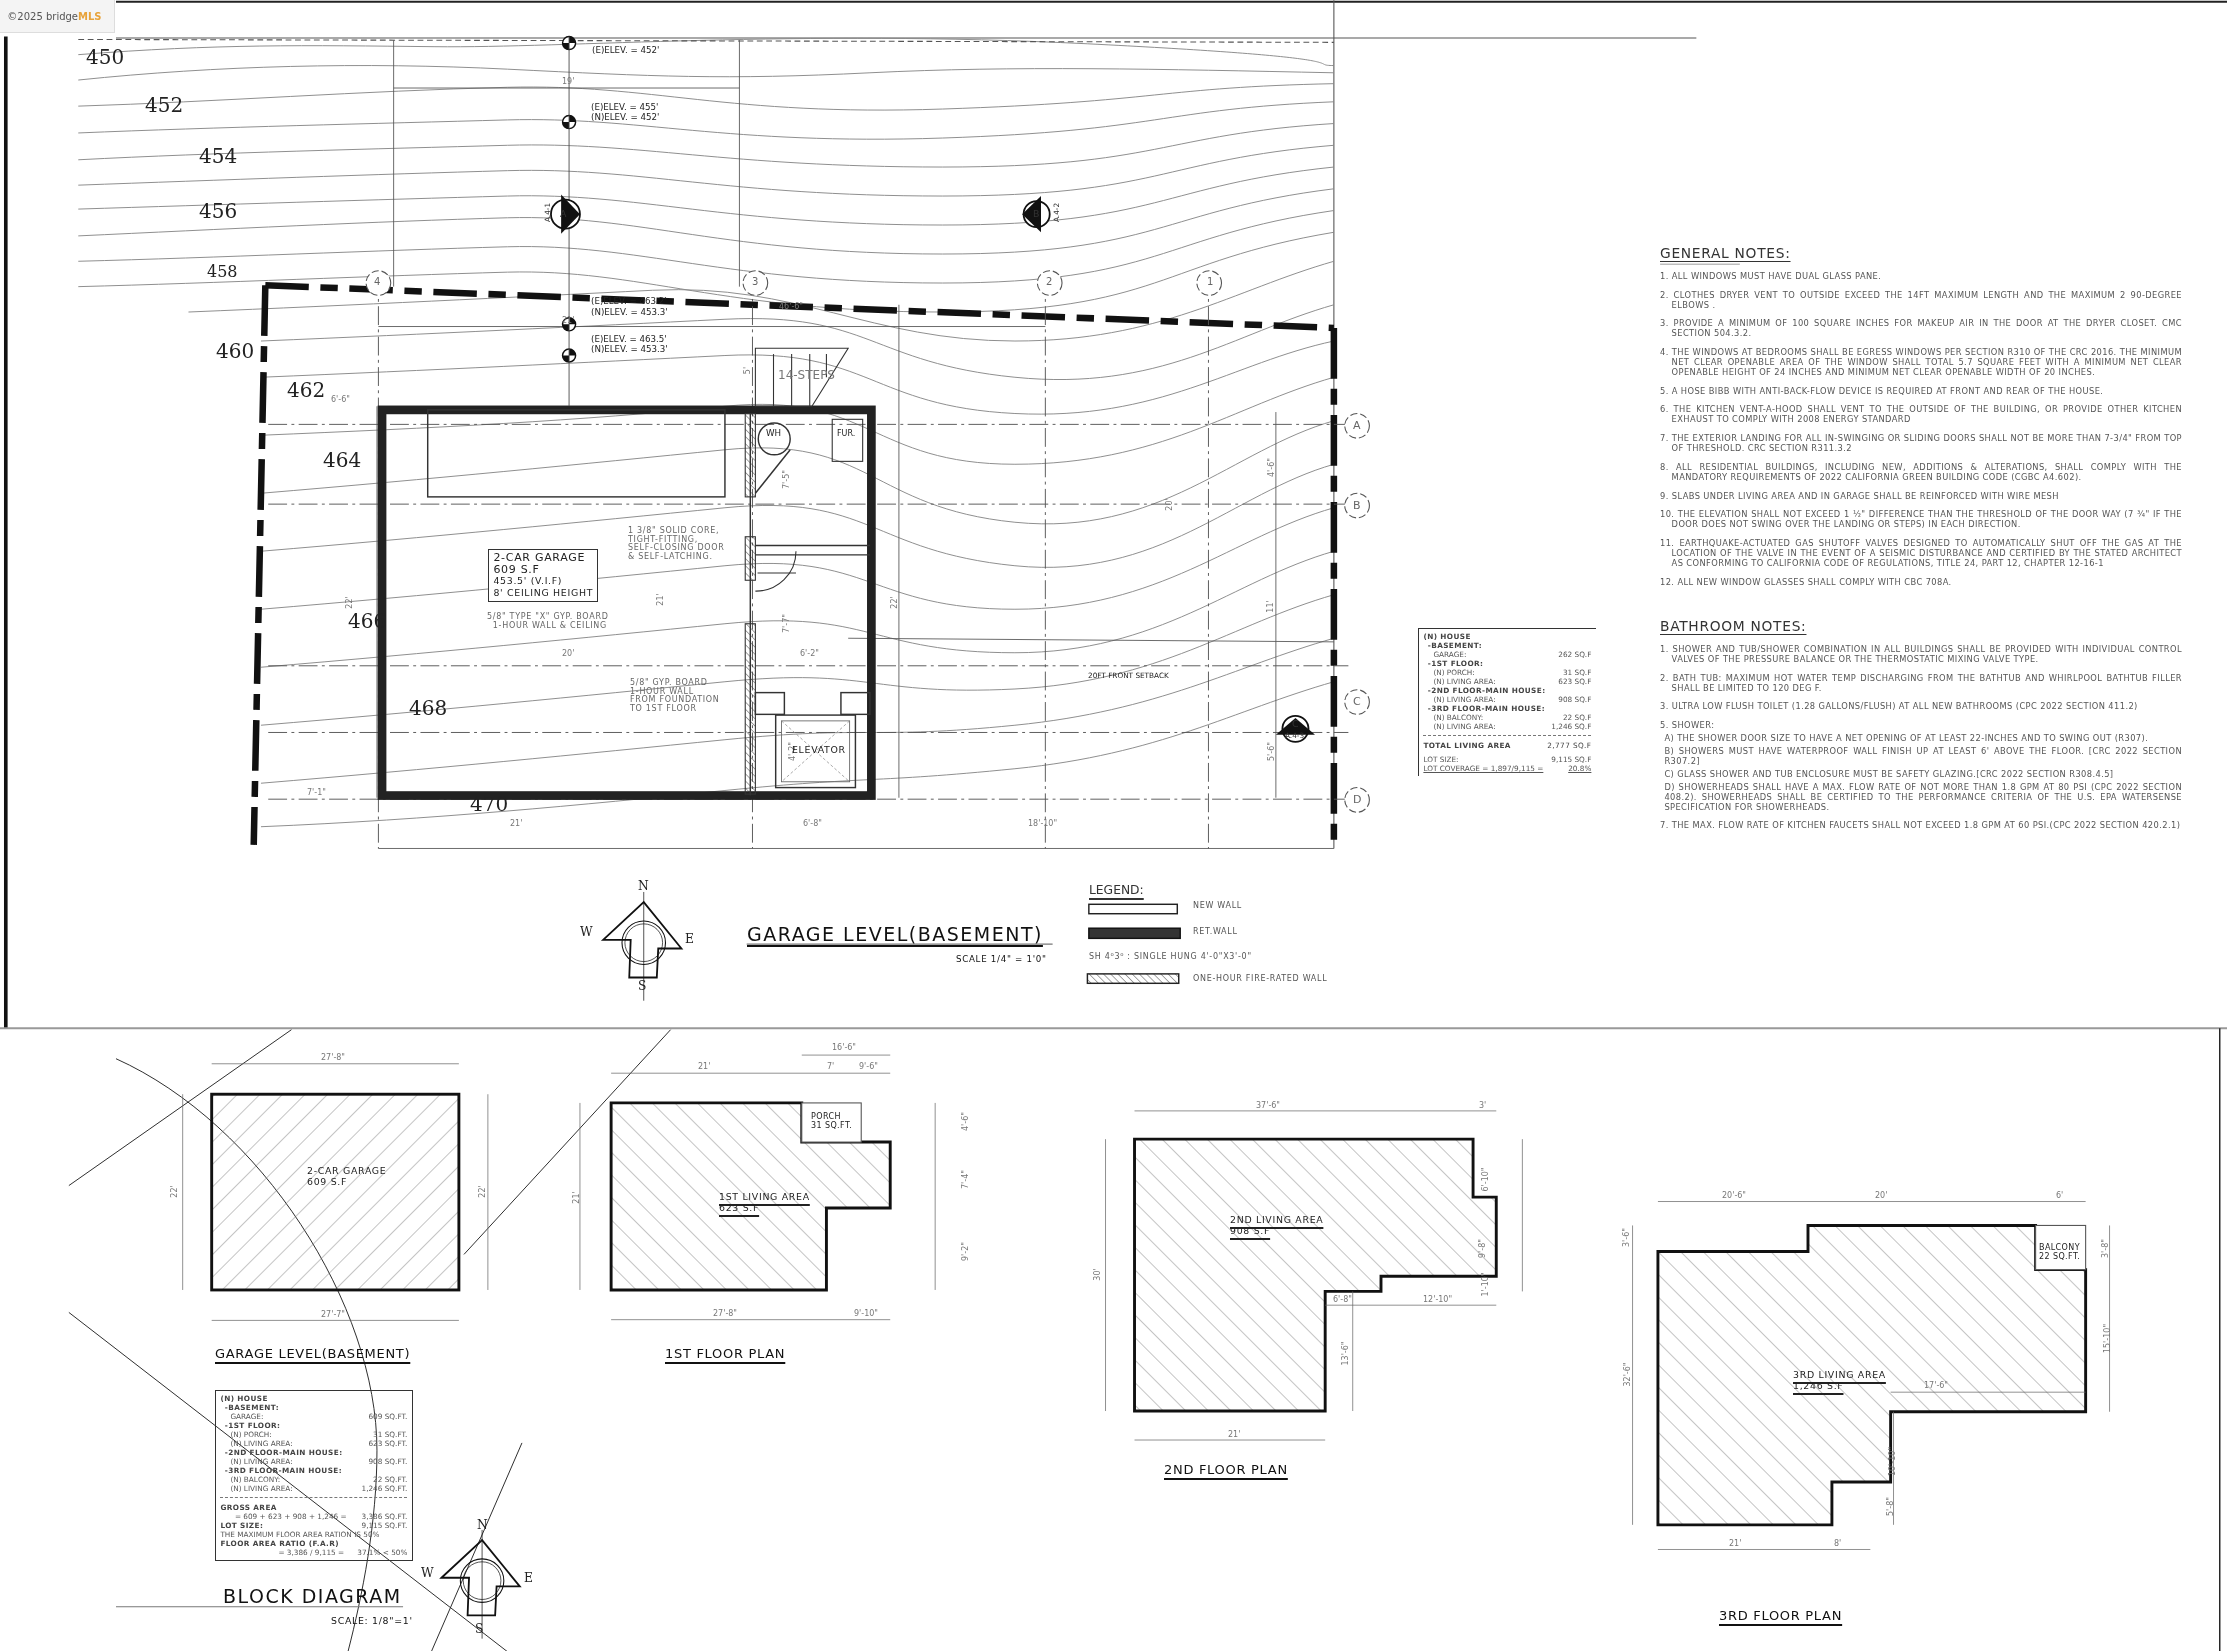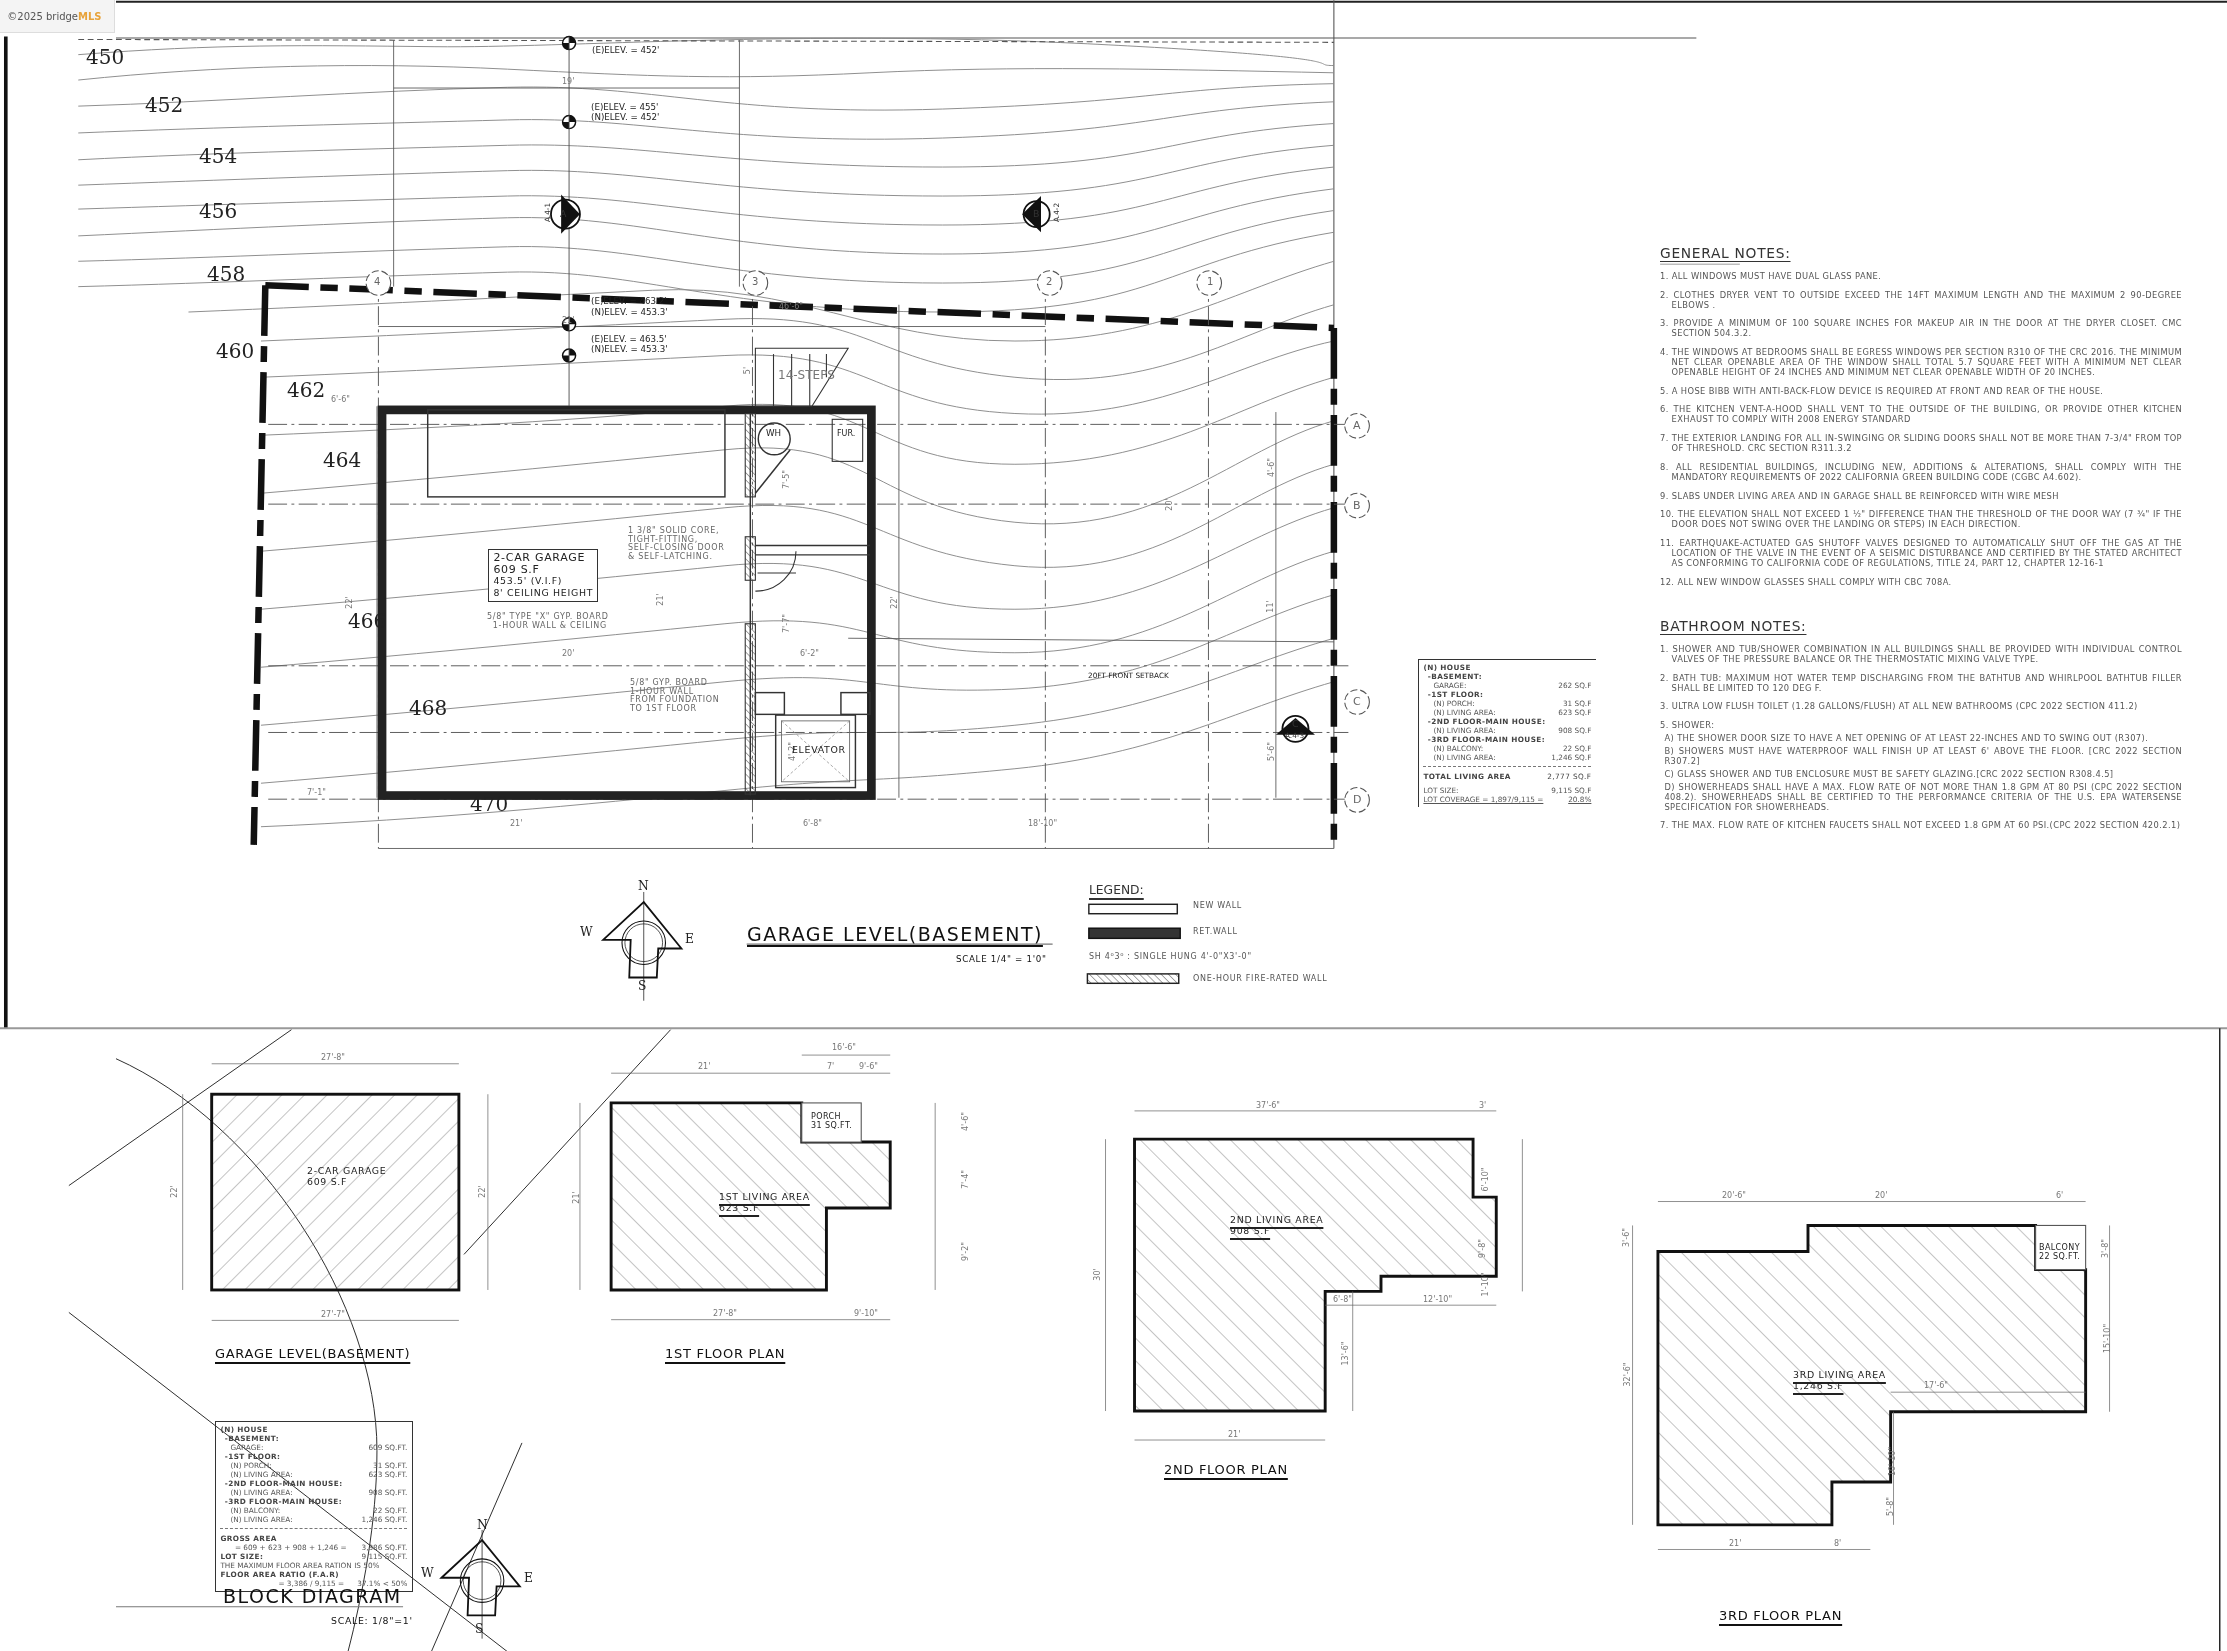--- a/index.html
+++ b/index.html
@@ -8,21 +8,21 @@
   svg.canvas{position:absolute;left:0;top:0;}
   .t{position:absolute;white-space:nowrap;color:#333;}
   .serif{font-family:"DejaVu Serif","Liberation Serif",serif;color:#222;}
   .cad{font-family:"DejaVu Sans",sans-serif;letter-spacing:0.7px;}
   .u{text-decoration:underline;text-underline-offset:4.4px;text-decoration-thickness:1.5px;}
   .notes{position:absolute;left:1660px;width:522px;font-size:8.3px;line-height:10px;color:#555;letter-spacing:0.4px;}
   .notes h3{font-size:13.8px;font-weight:normal;color:#333;margin:0 0 13px 0;text-decoration:underline;text-underline-offset:2.9px;letter-spacing:0.7px;}
   .notes ol{margin:0;padding:0;list-style:none;}
   .notes li{margin:0 0 8.7px 0;padding-left:11.6px;text-indent:-11.6px;text-align:justify;}
   .notes .sub{padding-left:4.4px;text-indent:0;}
-  .areatbl{position:absolute;border-left:1.5px solid #333;border-top:1.5px solid #333;font-size:7.3px;line-height:9px;color:#555;padding:2.9px 4.4px;margin-top:31px;}
+  .areatbl{position:absolute;border-left:1.5px solid #333;border-top:1.5px solid #333;font-size:7.3px;line-height:9px;color:#555;padding:2.9px 4.4px;}
   .areatbl .row{display:flex;justify-content:space-between;}
   .areatbl .b{font-weight:bold;color:#444;letter-spacing:0.4px;}
   .areatbl .ind1{padding-left:4.4px;}
   .areatbl .ind2{padding-left:10px;}
   .areatbl hr{border:0;border-top:0.7px dashed #777;margin:4.4px 0;}
   .lbl{font-size:9.4px;color:#222;letter-spacing:0.7px;line-height:11.6px;}
   .dim{font-size:8px;color:#777;}
   .logo{position:absolute;left:0;top:0;width:115px;height:33px;background:#f4f4f4;border-right:0.7px solid #ddd;border-bottom:0.7px solid #ddd;display:flex;align-items:center;padding-left:7.3px;box-sizing:border-box;font-size:10px;color:#555;}
   .logo b{color:#e8a33a;font-weight:bold;}
 </style>
@@ -237,21 +237,21 @@
     <path d="M-56 -4 L0 -56 L52 8 L20 8 L18 48 L-20 48 L-18 -4 Z"></path>
   </g>
   <line x1="160" y1="2216" x2="556" y2="2216" stroke="#777" stroke-width="1.5"></line>
 </svg>
 
 <div>
   <span class="t serif" style="left:86px;top:45px;font-size:20px;">450</span>
   <span class="t serif" style="left:145px;top:93px;font-size:20px;">452</span>
   <span class="t serif" style="left:199px;top:144px;font-size:20px;">454</span>
   <span class="t serif" style="left:199px;top:199px;font-size:20px;">456</span>
-  <span class="t serif" style="left:207px;top:262px;font-size:20px;">458</span>
+  <span class="t serif" style="left:207px;top:262px;font-size:16px;">458</span>
   <span class="t serif" style="left:216px;top:339px;font-size:20px;">460</span>
   <span class="t serif" style="left:287px;top:378px;font-size:20px;">462</span>
   <span class="t serif" style="left:323px;top:448px;font-size:20px;">464</span>
   <span class="t serif" style="left:348px;top:609px;font-size:20px;">466</span>
   <span class="t serif" style="left:409px;top:696px;font-size:20px;">468</span>
   <span class="t serif" style="left:470px;top:792px;font-size:20px;">470</span>
 </div>
 
 <div>
   <span class="t" style="left:592px;top:45px;font-size:8.7px;color:#222;">(E)ELEV. = 452'</span>

